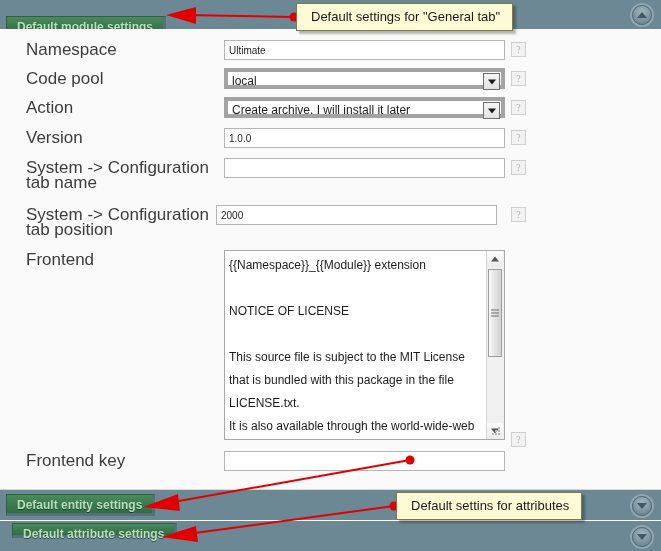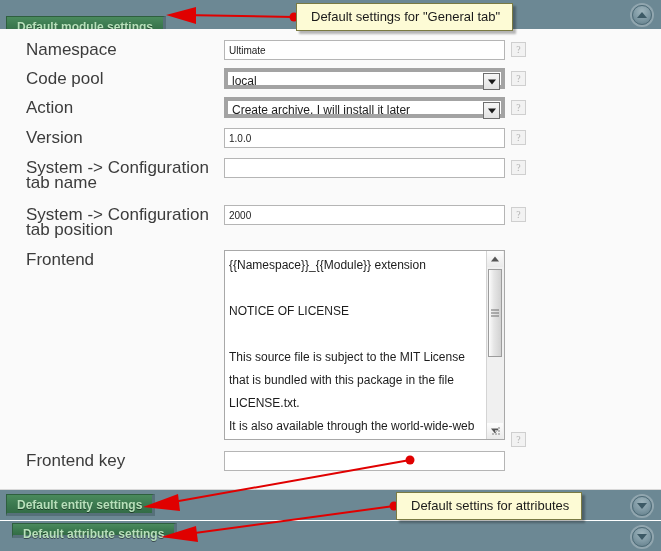--- a/index.html
+++ b/index.html
@@ -355,21 +355,21 @@
     </div>
 
     <div class="field-row" style="top:131px">
       <div class="field-label">System -&gt; Configuration tab name</div>
       <input class="txt" style="left: 224px; top: -2px; width: 281px;" value="">
       <div class="help-btn" style="left:511px; top:0px;">?</div>
     </div>
 
     <div class="field-row" style="top:178px">
       <div class="field-label">System -&gt; Configuration tab position</div>
-      <input class="txt" style="left: 224px; top: -2px; width: 281px;" value="2000">
+      <input class="txt" style="left: 216px; top: -2px; width: 281px;" value="2000">
       <div class="help-btn" style="left:511px; top:0px;">?</div>
     </div>
 
     <div class="field-row" style="top:223px">
       <div class="field-label">Frontend</div>
     </div>
 
     <div class="ta-wrap" style="top:221px">
       <div class="ta-text">{{Namespace}}_{{Module}} extension
 

